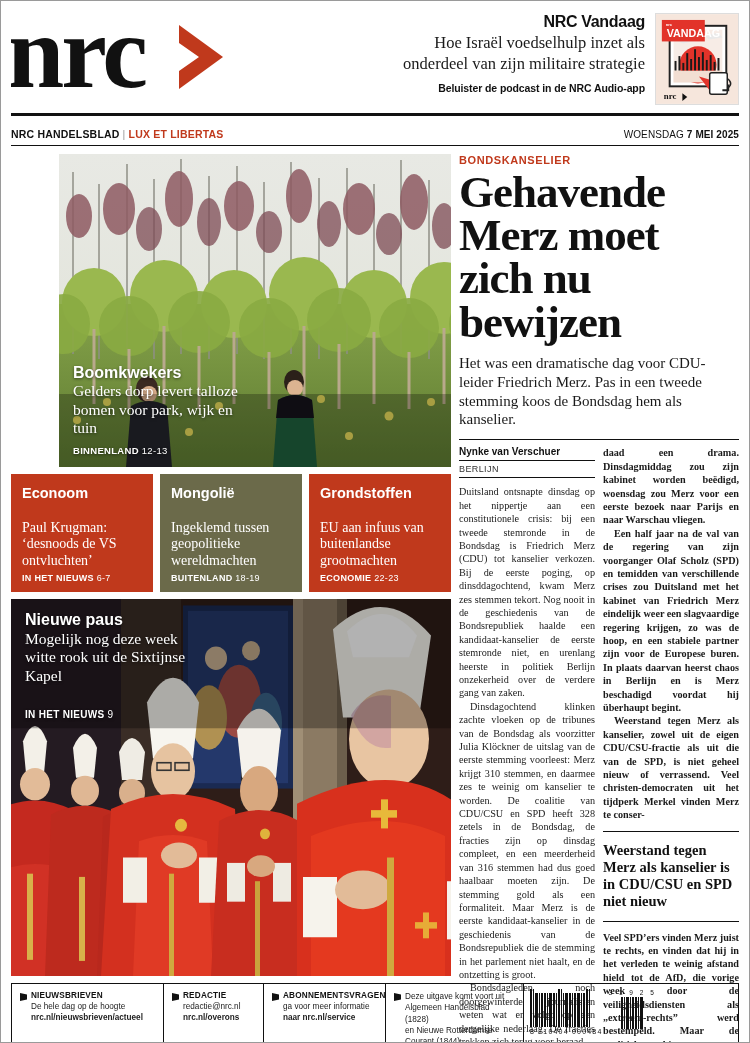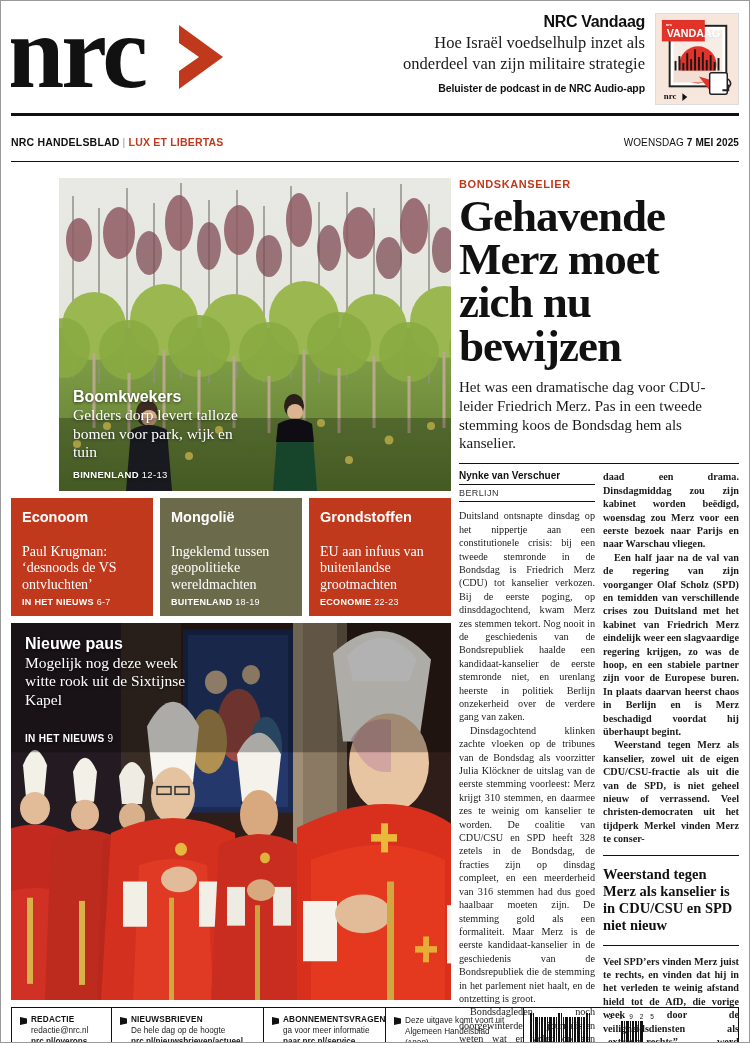--- a/index.html
+++ b/index.html
@@ -47,21 +47,21 @@
   }
   .vandaag-cta {
     font-size:10.5px; font-weight:bold; color:#111;
     margin-top:7px; letter-spacing:-.1px;
   }
   .promo-thumb { width:84px; height:92px; flex:none; border:1px solid #ddd; }
 
   
   .rule-thick { height:3px; background:#111; margin:0 10px; }
   .dateline {
-    margin:16px 10px; padding:4px 0 13px 0;
+    margin:8px 10px; padding:4px 0 5px 0;
     display:flex; align-items:center; justify-content:space-between;
     border-bottom:1.5px solid #111;
   }
   .dl-left { font-size:10.5px; font-weight:bold; letter-spacing:.2px; color:#111; }
   .dl-sep { color:#999; font-weight:normal; margin:0 3px; }
   .dl-lux { color:#c0391c; }
   .dl-right { font-size:10px; color:#111; letter-spacing:.1px; }
   .dl-right b { font-weight:bold; }
 
   
@@ -530,39 +530,39 @@
           </div>
 
         </div>
       </div>
     </div>
   </div>
 
   <div class="footer-wrap">
     <div class="footer-box">
 
+      <div class="fcell" style="width:152px">
+        <div class="f-head">
+          <div class="f-mark"></div>
+          <div class="f-title">NIEUWSBRIEVEN</div>
+        </div>
+        <div class="f-lines">
+          <div>De hele dag op de hoogte</div>
+          <div><b>nrc.nl/nieuwsbrieven/actueel</b></div>
+        </div>
+      </div>
+
       <div class="fcell" style="width:100px">
         <div class="f-head">
           <div class="f-mark"></div>
           <div class="f-title">REDACTIE</div>
         </div>
         <div class="f-lines">
           <div>redactie@nrc.nl</div>
           <div><b>nrc.nl/overons</b></div>
-        </div>
-      </div>
-
-      <div class="fcell" style="width:152px">
-        <div class="f-head">
-          <div class="f-mark"></div>
-          <div class="f-title">NIEUWSBRIEVEN</div>
-        </div>
-        <div class="f-lines">
-          <div>De hele dag op de hoogte</div>
-          <div><b>nrc.nl/nieuwsbrieven/actueel</b></div>
         </div>
       </div>
 
       <div class="fcell" style="width:122px">
         <div class="f-head">
           <div class="f-mark"></div>
           <div class="f-title">ABONNEMENTSVRAGEN</div>
         </div>
         <div class="f-lines">
           <div>ga voor meer informatie</div>

